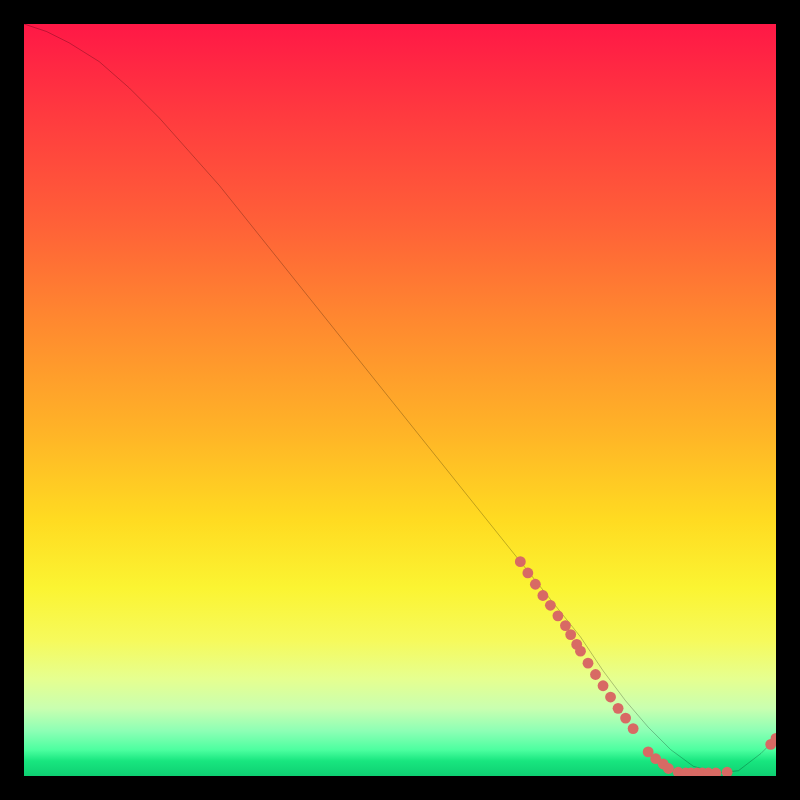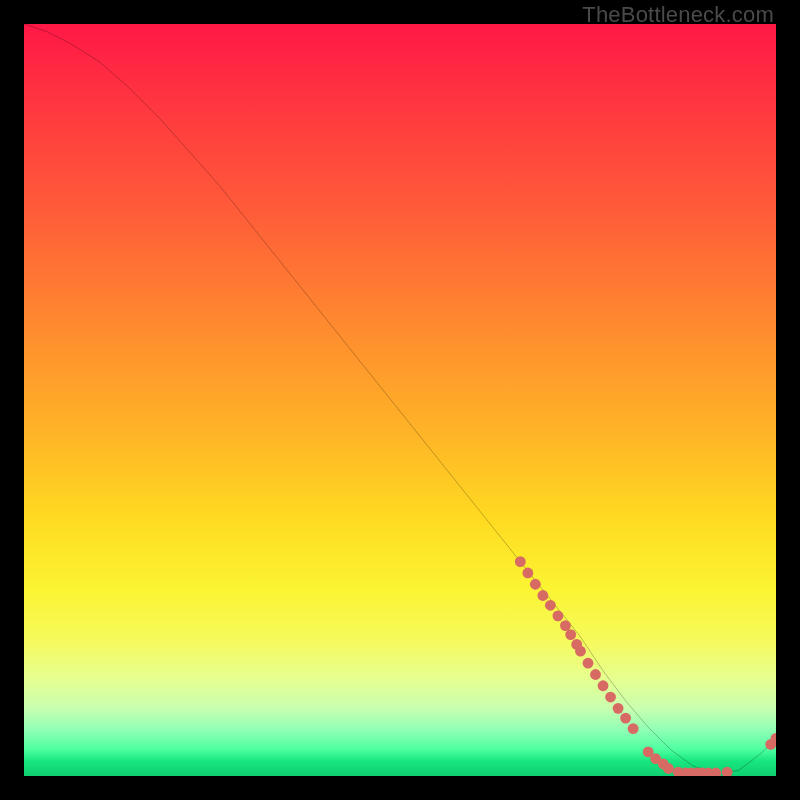--- a/index.html
+++ b/index.html
@@ -61,21 +61,20 @@
     font-size: 22px;
     font-weight: 500;
     letter-spacing: 0.2px;
     user-select: none;
   }
 </style>
 </head>
 <body>
 
 <div class="stage">
-  <div class="watermark">TheBottleneck.com</div>
 
   <div class="plot">
     <div class="grad"></div>
 
     <svg class="curve" viewBox="0 0 100 100" preserveAspectRatio="none">
       <path id="curve-path" fill="none" stroke="#000" stroke-width="0.25" vector-effect="non-scaling-stroke" d="M0.00 0.00 L3.00 1.00 L6.00 2.50 L10.00 5.00 L14.00 8.50 L18.00 12.50 L22.00 17.00 L26.00 21.50 L30.00 26.50 L34.00 31.50 L38.00 36.50 L42.00 41.50 L46.00 46.50 L50.00 51.50 L54.00 56.50 L58.00 61.50 L62.00 66.50 L66.00 71.50 L70.00 76.50 L74.00 81.50 L77.00 86.00 L80.00 90.00 L83.00 93.50 L86.00 96.50 L89.00 98.70 L92.00 99.60 L95.00 99.30 L98.00 97.00 L100.00 95.00"></path>
     </svg>
 
     <svg class="points" viewBox="0 0 100 100" preserveAspectRatio="none">
       <g id="points-g">

